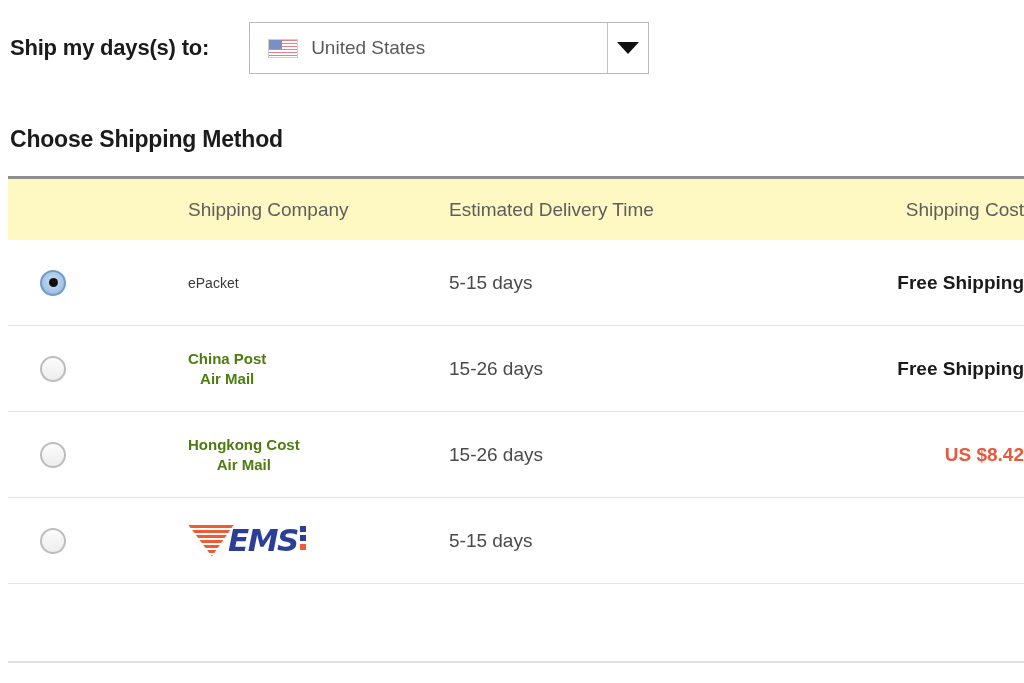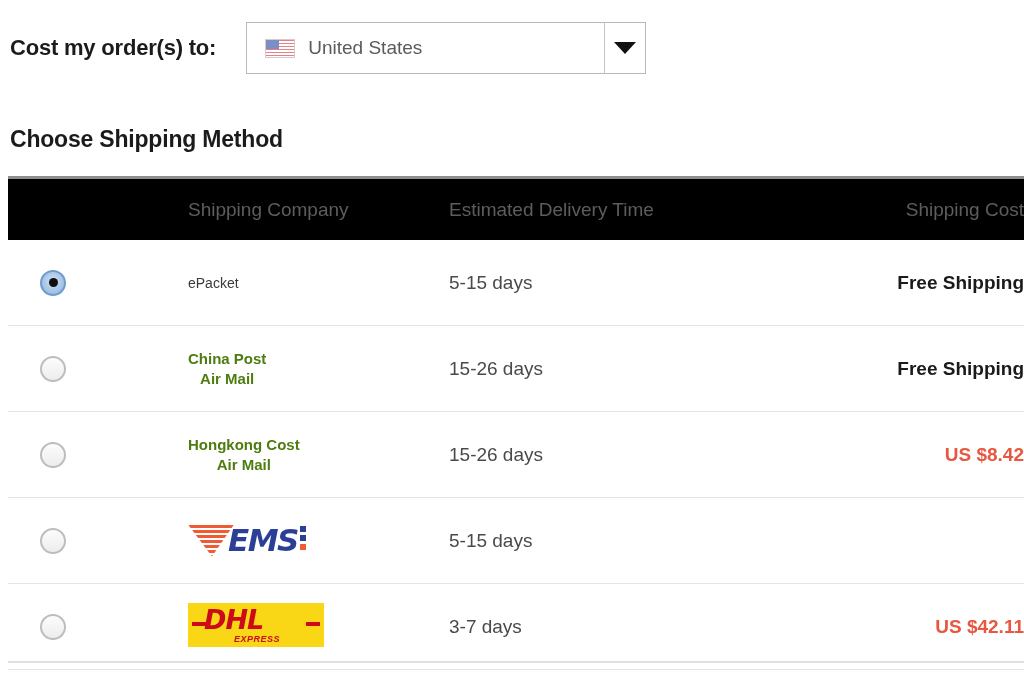--- a/index.html
+++ b/index.html
@@ -19,21 +19,21 @@
     align-items: center;
   }
   .shipto-label {
     font-size: 22px;
     font-weight: bold;
     color: #1b1b1b;
     letter-spacing: -0.2px;
     white-space: nowrap;
   }
   .country-select {
-    margin-left: 30px;
+    margin-left: 40px;
     width: 400px; height: 52px;
     border: 1px solid #b9b9b9;
     background: #ffffff;
     display: flex;
     align-items: center;
     position: relative;
   }
   .country-value {
     display: flex;
     align-items: center;
@@ -96,21 +96,21 @@
   }
 
   
   .ship-table {
     position: absolute;
     left: 8px; top: 176px;
     width: 1016px;
   }
   .table-head {
     border-top: 3px solid #8e8e8e;
-    background: #000000;
+    background: #fef9c3;
     height: 64px;
     display: flex;
     align-items: center;
   }
   .col-radio   { width: 90px;  flex: none; display: flex; justify-content: center; }
   .col-company { width: 335px; flex: none; padding-left: 90px; }
   .col-time    { width: 420px; flex: none; padding-left: 16px; }
   .col-cost    { flex: 1; text-align: right; }
 
   .th {
@@ -261,21 +261,21 @@
     position: absolute;
     left: 8px; top: 661px;
     width: 1016px; height: 2px;
     background: #e0e0e0;
   }
 </style>
 </head>
 <body>
 
 <div class="shipto-row">
-  <div class="shipto-label">Cost my order(s) to:</div>
+  <div class="shipto-label">Ship my days(s) to:</div>
   <div class="country-select">
     <div class="country-value">
       <span class="flag-icon"></span>
       <span class="country-name">United States</span>
     </div>
     <div class="select-divider"></div>
     <div class="select-arrow">
       <span class="caret"></span>
     </div>
   </div>
@@ -331,24 +331,16 @@
             <span class="ems-tri"></span>
             <span class="ems-word">EMS</span>
             <span class="ems-dots">
               <i></i>
               <i></i>
               <i></i>
             </span>
           </span></div>
         <div class="col-time"><span class="delivery-text">5-15 days</span></div>
       </div>
-      <div class="table-row">
-        <div class="col-radio">
-          <span class="radio off"></span>
-        </div>
-        <div class="col-company"><span class="dhl-logo"><span class="dhl-dash-l"></span><span class="dhl-dash-r"></span><span class="dhl-word">DHL</span><span class="dhl-sub">EXPRESS</span></span></div>
-        <div class="col-time"><span class="delivery-text">3-7 days</span></div>
-        <div class="col-cost"><span class="cost-text cost-paid">US $42.11</span></div>
-      </div>
     </div>
 </div>
 
 <div class="bottom-rule"></div>
 
 </body></html>

